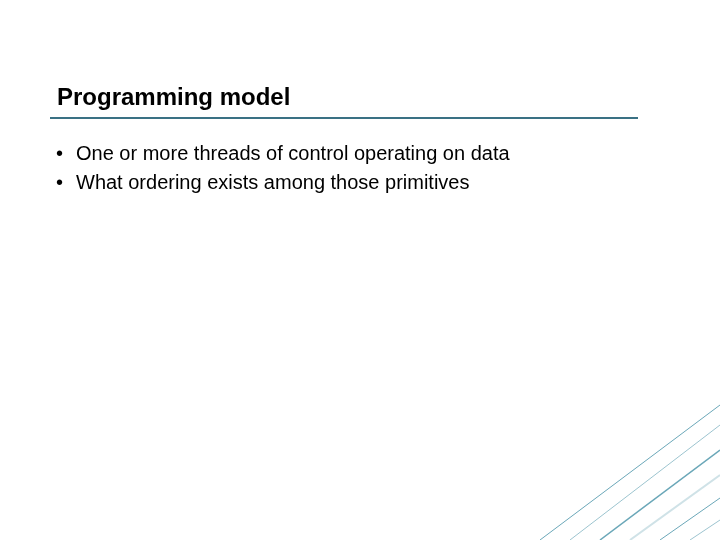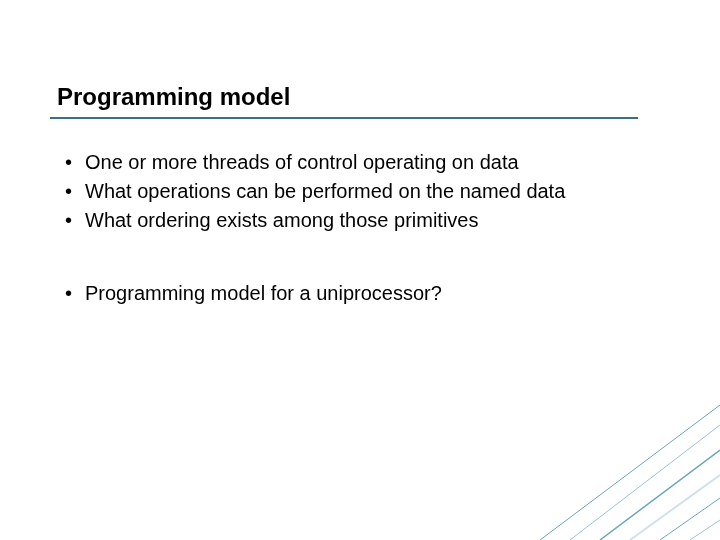--- a/index.html
+++ b/index.html
@@ -35,21 +35,21 @@
     border-top: 2px solid #3a7184;
   }
   .body {
     position: absolute;
     left: 50px;
     top: 140px;
     width: 600px;
   }
   ul.bullets {
     list-style: none;
-    margin: 9px;
+    margin: 0;
     padding: 0;
   }
   ul.bullets li {
     font-size: 20px;
     line-height: 1.35;
     padding-left: 26px;
     position: relative;
     margin-bottom: 2px;
   }
   ul.bullets li::before {
@@ -76,26 +76,24 @@
 <body>
 
 <div class="slide">
 
   <div class="title">Programming model</div>
   <div class="title-rule"></div>
 
   <div class="body">
     <ul class="bullets">
       <li>One or more threads of control operating on data</li>
-      <li>What operations can be performed on the named data</li>
       <li>What ordering exists among those primitives</li>
     </ul>
     <div class="gap"></div>
     <ul class="bullets">
-      <li>Programming model for a uniprocessor?</li>
     </ul>
   </div>
 
   <svg class="deco" viewBox="0 0 220 160" preserveAspectRatio="none">
     <line x1="40" y1="160" x2="220" y2="25" stroke="#6aa7b8" stroke-width="1"></line>
     <line x1="70" y1="160" x2="220" y2="45" stroke="#9cc4cf" stroke-width="1"></line>
     <line x1="100" y1="160" x2="220" y2="70" stroke="#6aa7b8" stroke-width="1.5"></line>
     <line x1="130" y1="160" x2="220" y2="95" stroke="#cfe2e7" stroke-width="2"></line>
     <line x1="160" y1="160" x2="220" y2="118" stroke="#6aa7b8" stroke-width="1"></line>
     <line x1="190" y1="160" x2="220" y2="140" stroke="#9cc4cf" stroke-width="1"></line>

